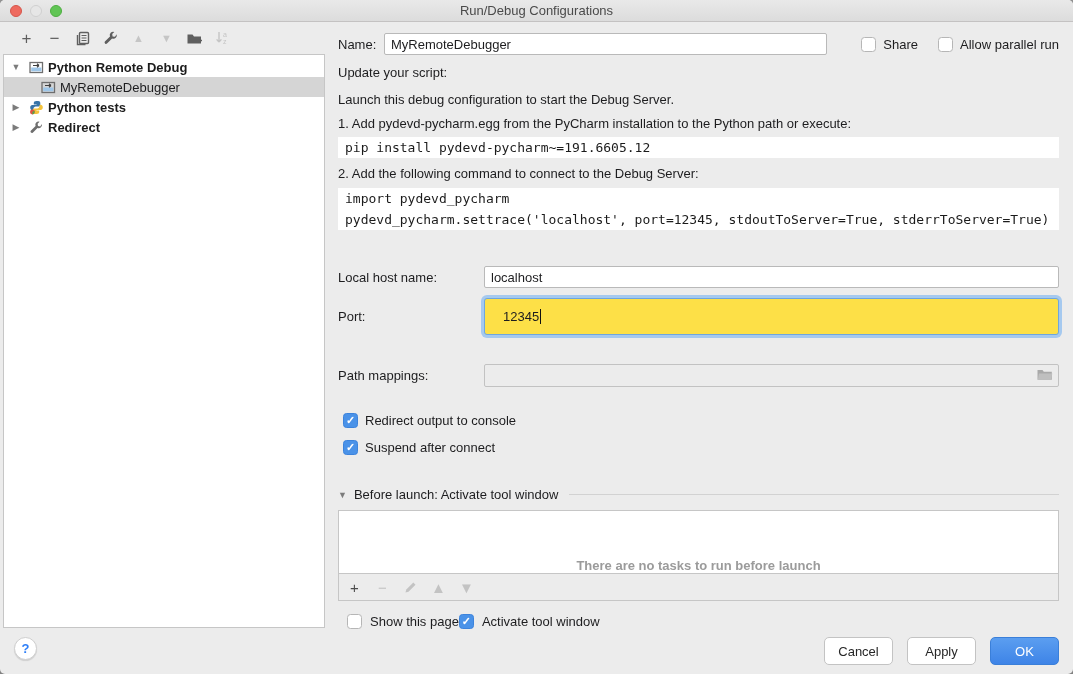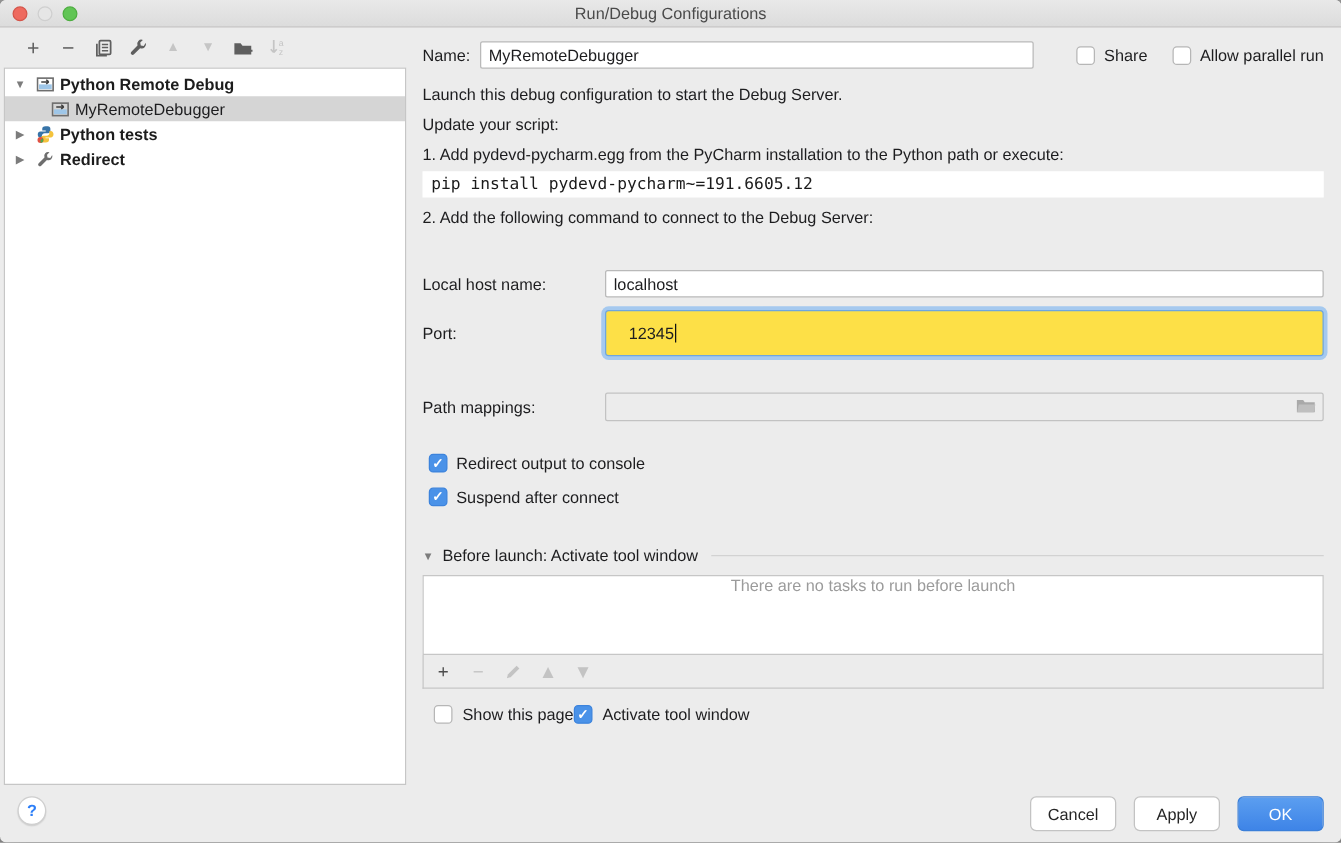--- a/index.html
+++ b/index.html
@@ -81,21 +81,21 @@
   .gray-field {
     flex:1; display:flex; align-items:center; justify-content:flex-end; height:23px;
     border:1px solid #c2c2c2; border-radius:2px; background:#ececec; padding:0 5px;
   }
   
   .section-head { display:flex; align-items:center; gap:7px; margin-top:32px; }
   .section-head .arrow { font-size:9px; color:#7c7c7c; }
   .section-head .rule { flex:1; height:1px; background:#d2d2d2; margin-left:4px; }
   .tasks-box {
     margin-top:8px; height:64px; background:#fff; border:1px solid #c6c6c6;
-    display:flex; align-items:flex-start; justify-content:center;
+    display:flex; align-items:flex-end; justify-content:center;font-weight:bold;
   }
   .tasks-empty { color:#9b9b9b; font-size:13px; }
   .tasks-toolbar {
     height:27px; border:1px solid #c6c6c6; border-top:none; background:#ececec;
     display:flex; align-items:center; padding-left:8px; gap:13px;
   }
   .tt-icon { width:15px; display:flex; align-items:center; justify-content:center;
              font-size:15px; color:#4c4c4c; }
   .tt-icon.disabled { color:#c3c3c3; }
   .page-cbs { margin-top:13px; display:flex; align-items:flex-end; gap:0; padding-left:9px; }
@@ -220,25 +220,29 @@
         <div class="cb-wrap" style="margin-right:20px;">
           <span class="cb off"></span>
           <span>Share</span>
         </div>
         <div class="cb-wrap">
           <span class="cb off"></span>
           <span>Allow parallel run</span>
         </div>
       </div>
 
+      <div class="helptext liner">Update your script:</div>
       <div class="helptext line1">Launch this debug configuration to start the Debug Server.</div>
-      <div class="helptext liner">Update your script:</div>
       <div class="helptext liner">1. Add pydevd-pycharm.egg from the PyCharm installation to the Python path or execute:</div>
       <div class="codeblock">pip install pydevd-pycharm~=191.6605.12</div>
       <div class="helptext" style="margin-top:9px;">2. Add the following command to connect to the Debug Server:</div>
+      <div class="codeblock" style="margin-top:8px;">
+        <div>import pydevd_pycharm</div>
+        <div>pydevd_pycharm.settrace('localhost', port=12345, stdoutToServer=True, stderrToServer=True)</div>
+      </div>
 
       <div class="field-row" style="margin-top:36px;">
         <label>Local host name:</label>
         <input class="txt-input" type="text" value="localhost" style="">
       </div>
 
       <div class="field-row" style="margin-top:10px;">
         <label>Port:</label>
         <div class="focus-field">
           <span>12345</span>

